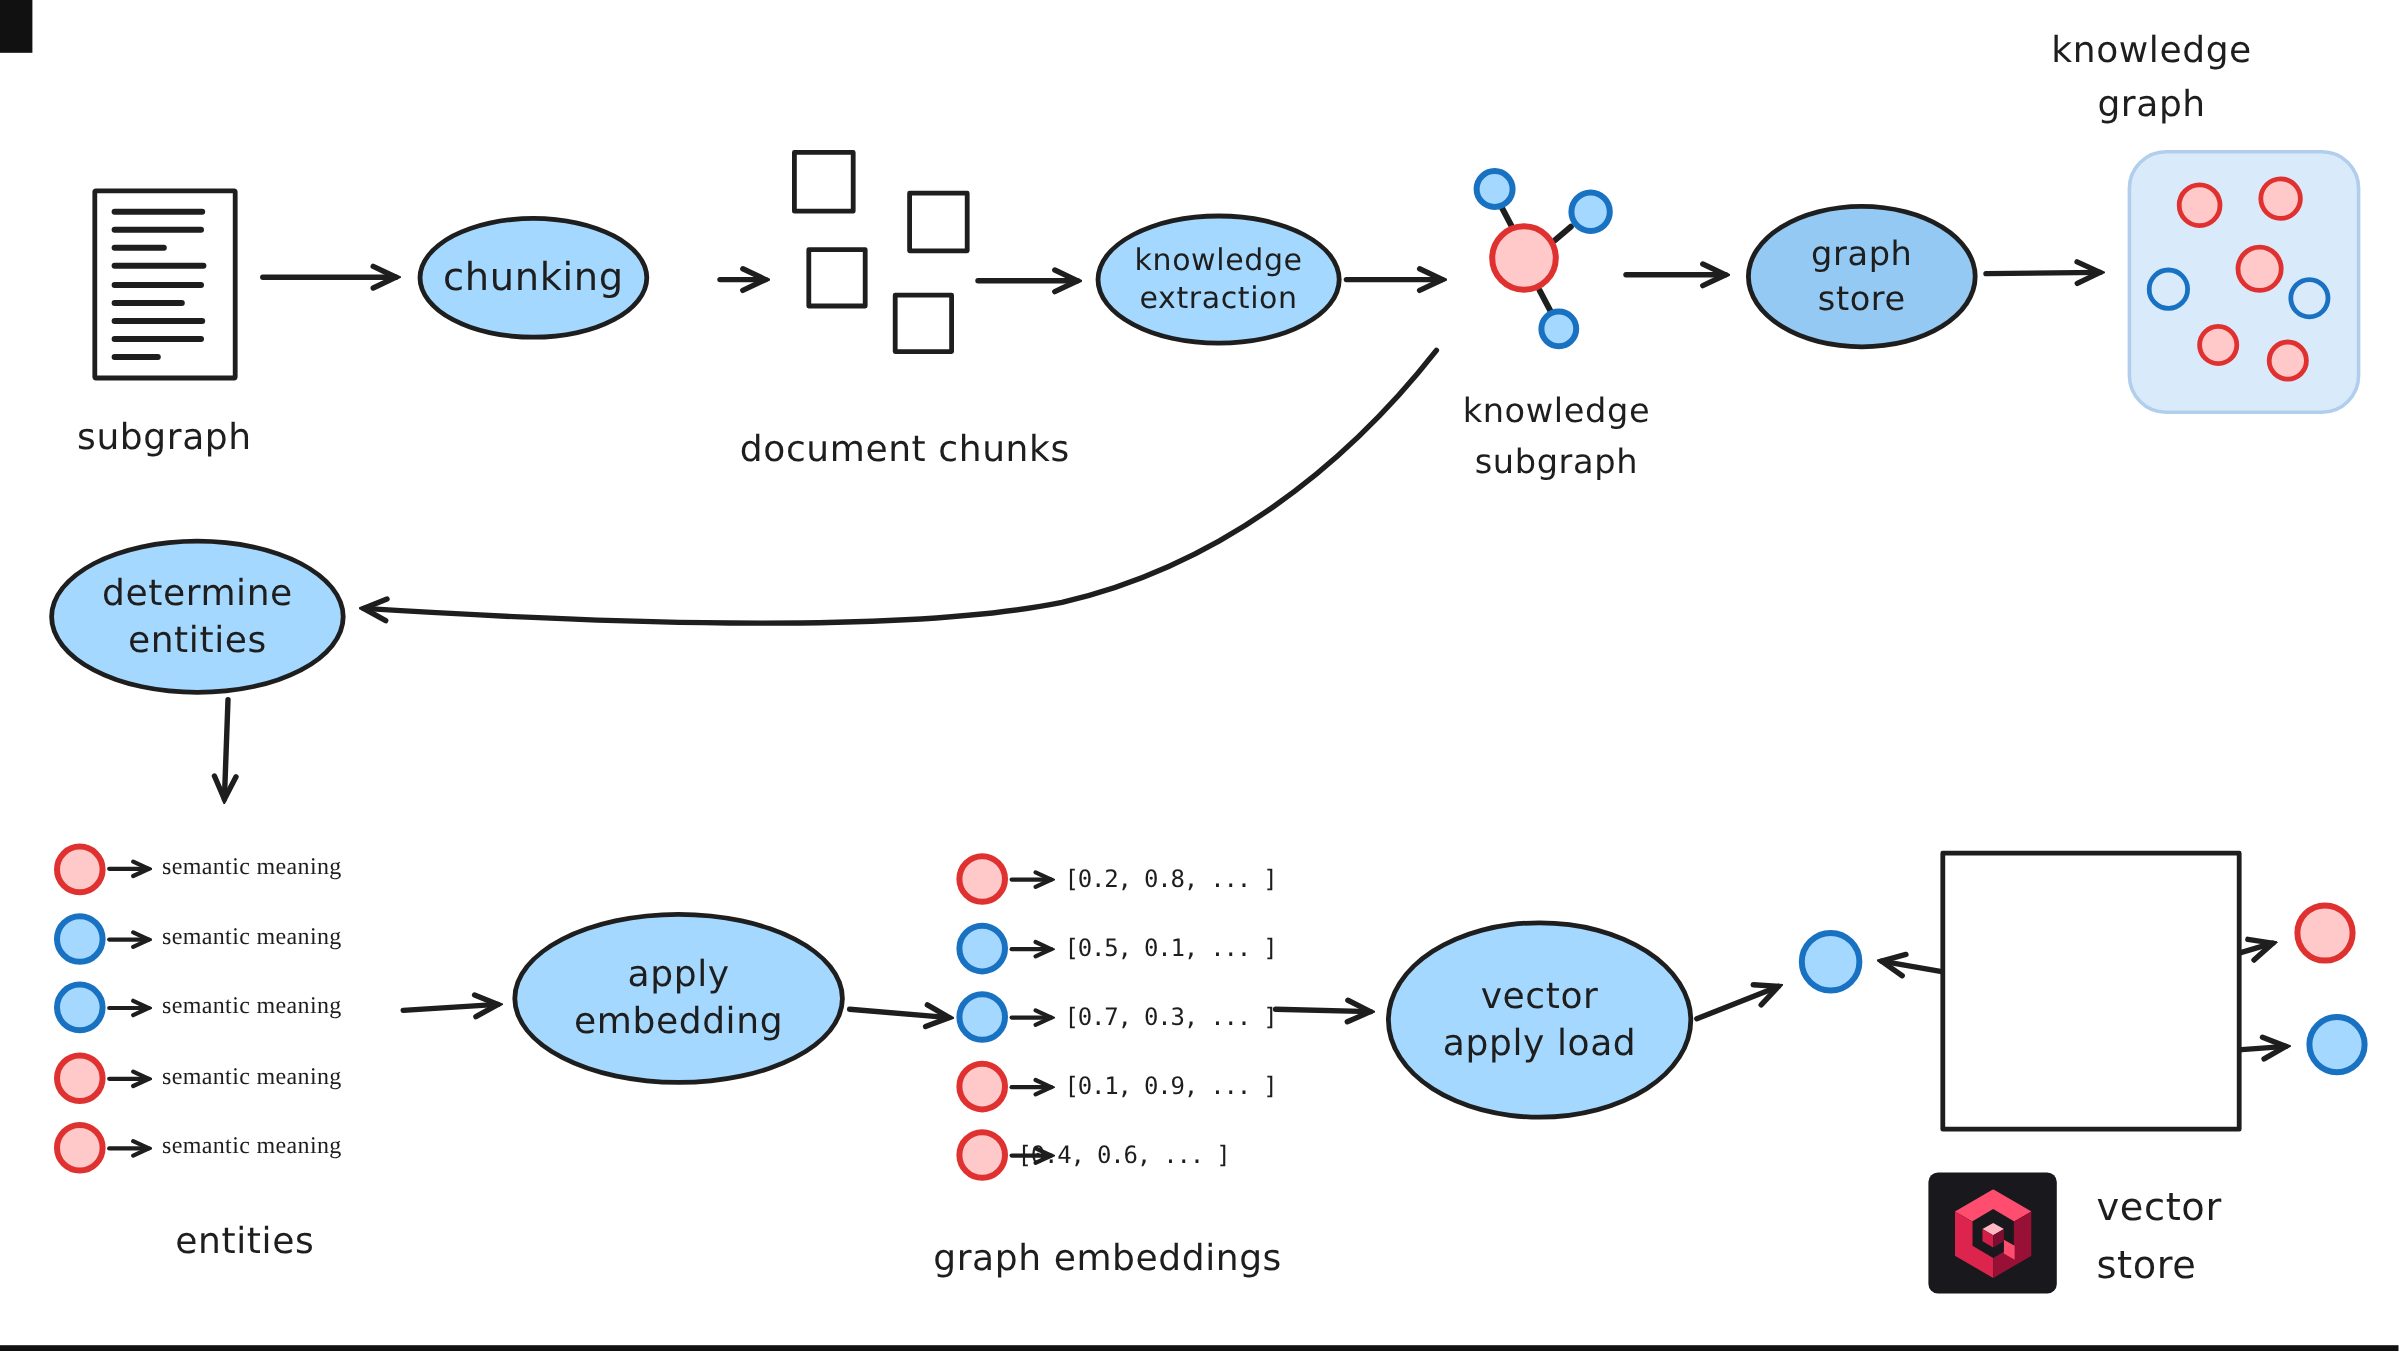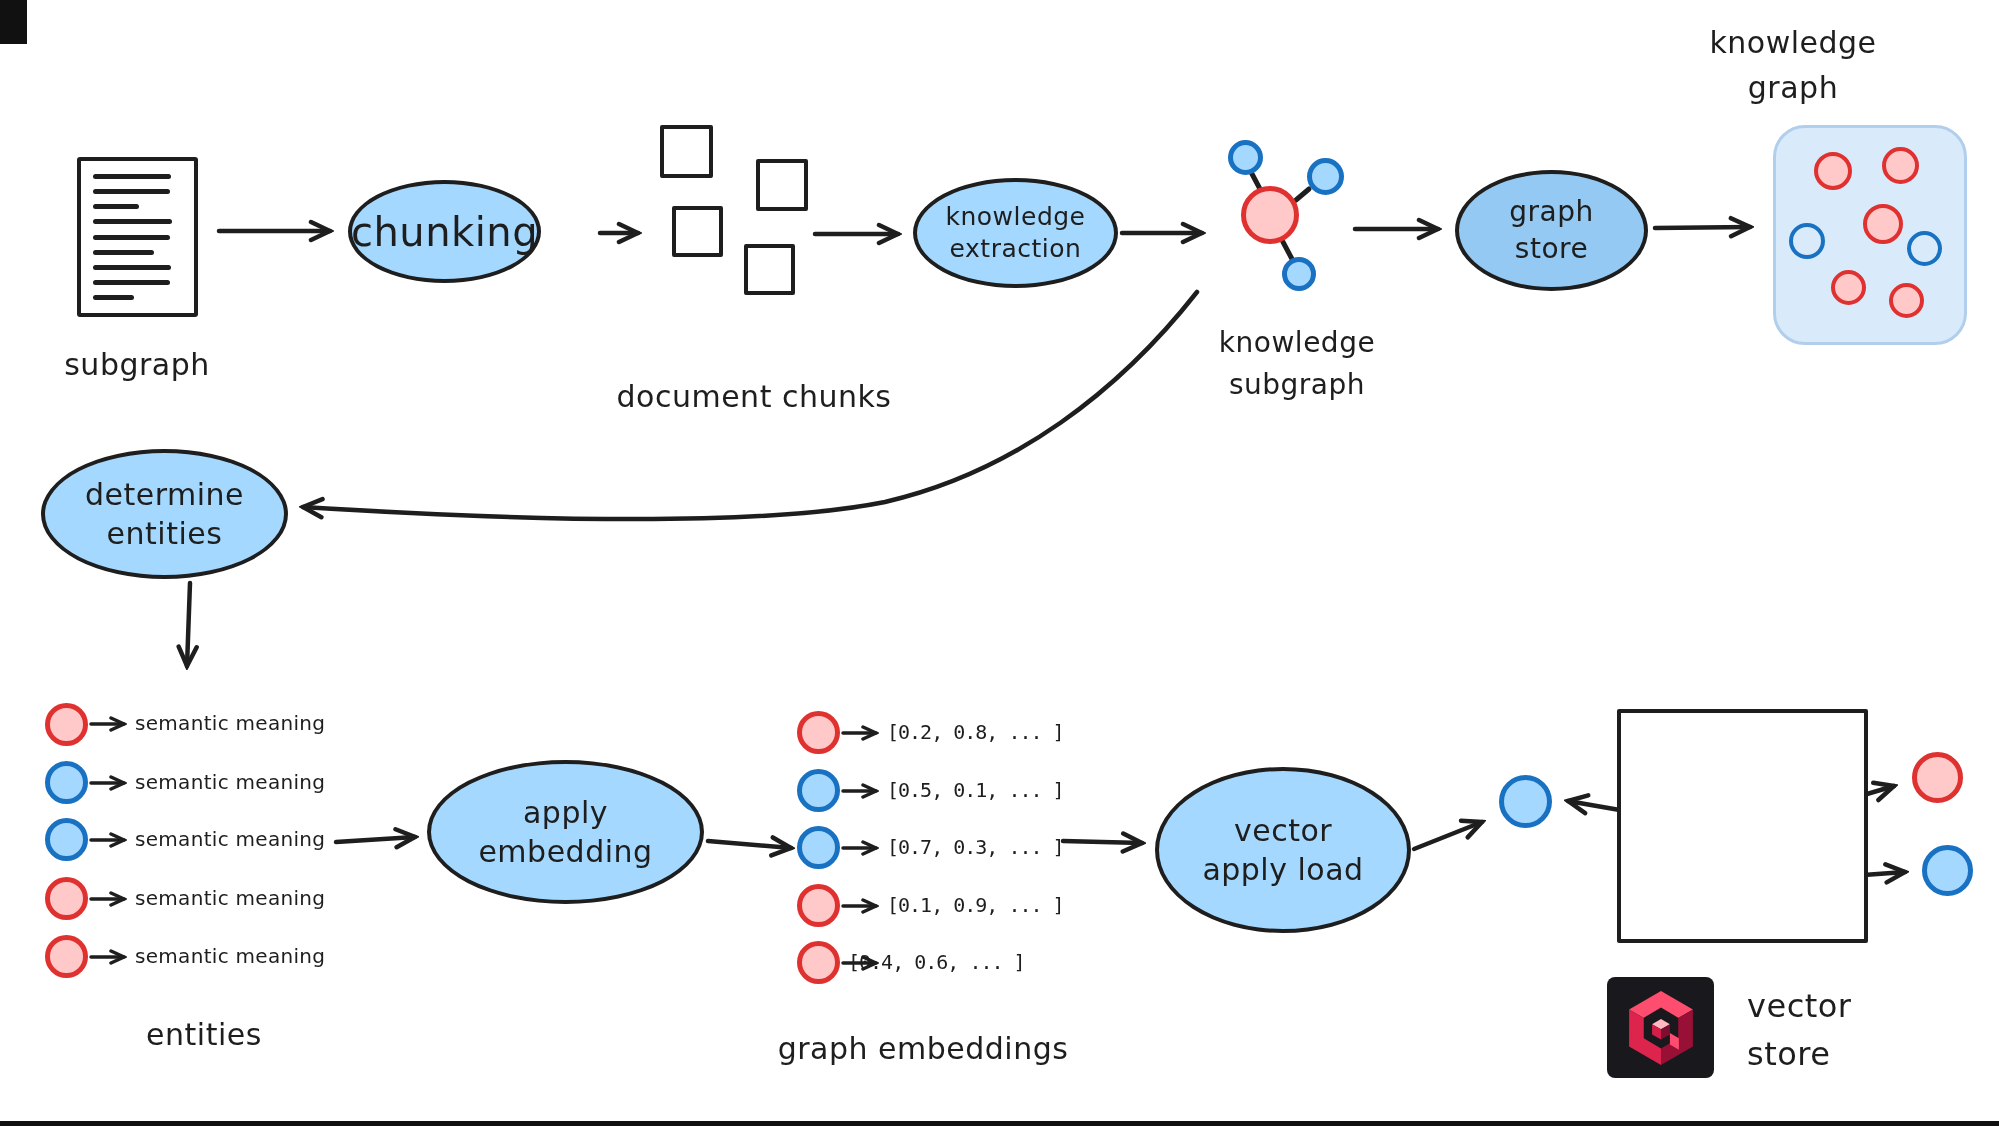--- a/index.html
+++ b/index.html
@@ -36,21 +36,21 @@
   
   .vsbox{position:absolute;left:1617px;top:709px;width:251px;height:234px;box-sizing:border-box;
          border:4px solid #1e1e1e;background:#fff;border-radius:2px;}
 
   
   .logo{position:absolute;left:1607px;top:977px;width:107px;height:101px;background:#19191d;
         border-radius:8px;display:flex;align-items:center;justify-content:center;}
 
   .label{position:absolute;text-align:center;letter-spacing:.5px;line-height:1.5;}
   .label.left{text-align:left;}
-  .rowlabel{position:absolute;font-size:20px;letter-spacing:.3px;white-space:nowrap;}
+  .rowlabel{position:absolute;font-size:20px;letter-spacing:.3px;white-space:nowrap;font-family:Liberation Serif, serif;}
   .veclabel{position:absolute;font-family:"DejaVu Sans Mono","Liberation Mono",monospace;
             font-size:20px;letter-spacing:-1px;white-space:nowrap;}
 
   .corner-mark{position:absolute;left:0;top:0;width:27px;height:44px;background:#111;}
   .bottom-bar{position:absolute;left:0;top:1121px;width:1999px;height:5px;background:#111;}
 </style>
 </head>
 <body>
 
 <div class="canvas">
@@ -130,29 +130,29 @@
     <div class="ln" style="width:52%"></div>
       <div class="ln" style="width:89%"></div>
     <div class="ln" style="width:86%"></div>
       <div class="ln" style="width:68%"></div>
     <div class="ln" style="width:88%"></div>
       <div class="ln" style="width:86%"></div>
     <div class="ln" style="width:46%"></div>
   </div>
   <div class="label" style="left:52px;top:342px;width:170px;font-size:30px">subgraph</div>
 
-  <div class="process" style="left:348px;top:180px;width:193px;height:103px;font-size:40px">
+  <div class="process" style="left:348px;top:180px;width:193px;height:103px;font-size:32px">
     <span>chunking</span>
   </div>
 
   <div class="sq" style="left:660px;top:125px;width:53px;height:53px"></div>
   <div class="sq" style="left:756px;top:159px;width:52px;height:52px"></div>
   <div class="sq" style="left:672px;top:206px;width:51px;height:51px"></div>
   <div class="sq" style="left:744px;top:244px;width:51px;height:51px"></div>
-  <div class="label" style="left:604px;top:374px;width:300px;font-size:30px">document chunks</div>
+  <div class="label" style="left:604px;top:352px;width:300px;font-size:30px">document chunks</div>
 
   <div class="process" style="left:913px;top:178px;width:205px;height:110px;font-size:25px">
     <span>knowledge</span>
     <span>extraction</span>
   </div>
 
   <div class="circle red" style="left:1241px;top:186px;width:58px;height:58px"></div>
   <div class="circle blue" style="left:1228px;top:140px;width:35px;height:35px"></div>
   <div class="circle blue" style="left:1307px;top:158px;width:37px;height:37px"></div>
   <div class="circle blue" style="left:1282px;top:257px;width:34px;height:34px"></div>

